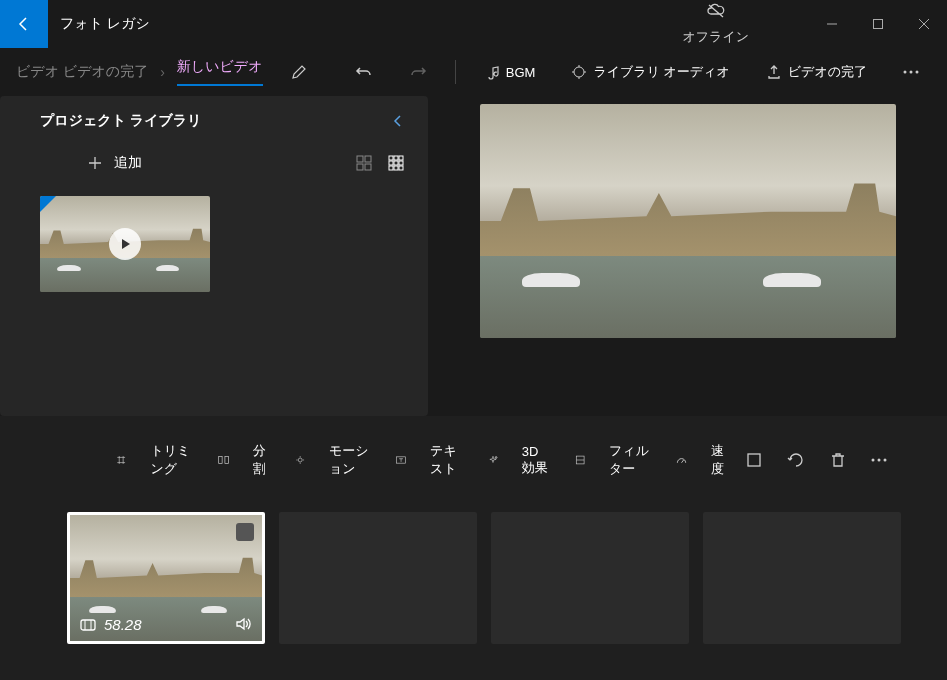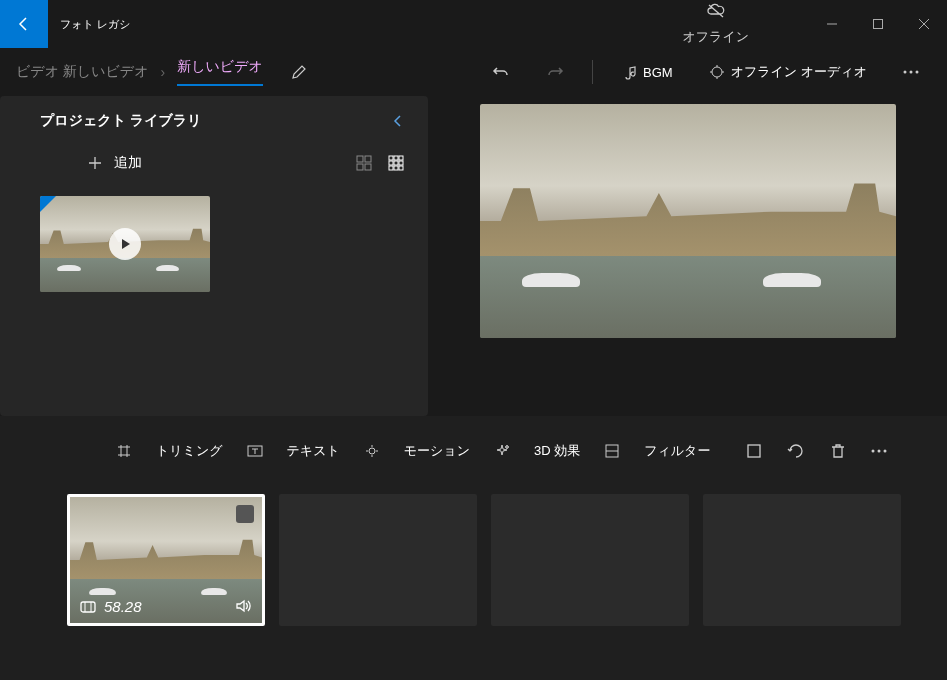--- a/index.html
+++ b/index.html
@@ -1,20 +1,20 @@
 <!DOCTYPE html>
 <html><head>
 <meta charset="utf-8">
 <style>
 * { margin: 0; padding: 0; box-sizing: border-box; font-family: "Segoe UI", "Yu Gothic UI", sans-serif; }
 body { background: #1a1a1a; color: #fff; width: 947px; height: 680px; overflow: hidden; }
 
 .titlebar { height: 48px; display: flex; align-items: center; background: #1a1a1a; }
 .back-btn { width: 48px; height: 48px; background: #0078d4; display: flex; align-items: center; justify-content: center; cursor: pointer; }
-.app-title { margin-left: 12px; font-size: 11px; color: #fff; }
+.app-title { margin-left: 12px; font-size: 14px; color: #fff; }
 .titlebar-right { margin-left: auto; display: flex; align-items: center; }
 .offline { display: flex; align-items: center; gap: 8px; font-size: 13px; margin-right: 60px; color: #ccc; flex-direction: column; }
 .win-controls { display: flex; }
 .win-btn { width: 46px; height: 32px; display: flex; align-items: center; justify-content: center; cursor: pointer; color: #aaa; }
 
 .toolbar { height: 48px; display: flex; align-items: center; padding: 0 16px; gap: 8px; }
 .breadcrumb { display: flex; align-items: center; gap: 12px; font-size: 14px; }
 .breadcrumb-item { color: #888; }
 .breadcrumb-sep { color: #666; }
 .breadcrumb-active { color: #f0abfc; padding-bottom: 8px; border-bottom: 2px solid #0078d4; }
@@ -105,21 +105,21 @@
           <svg width="10" height="10" viewBox="0 0 10 10">
             <path d="M0 0l10 10M10 0L0 10" stroke="#aaa"></path>
           </svg>
         </div>
     </div>
   </div>
 </div>
 
 <div class="toolbar">
   <div class="breadcrumb">
-    <span class="breadcrumb-item">ビデオ 新しいビデオ</span>
+    <span class="breadcrumb-item">ビデオ ビデオの完了</span>
     <span class="breadcrumb-sep">›</span>
     <span class="breadcrumb-active">新しいビデオ</span>
     <span class="edit-icon">
       <svg width="16" height="16" viewBox="0 0 16 16">
           <path d="M2 14l1-4 8-8 3 3-8 8-4 1z" stroke="#ccc" fill="none" stroke-width="1.2"></path>
         </svg>
     </span>
   </div>
   <div class="toolbar-right">
     <div class="tb-btn">
@@ -137,21 +137,27 @@
       <svg width="16" height="16" viewBox="0 0 16 16">
           <path d="M5 13a2 2 0 104 0V4l5-1v7a2 2 0 11-1-1.7" stroke="#ccc" fill="none" stroke-width="1.2"></path>
         </svg>
       <span>BGM</span>
     </div>
     <div class="tb-btn">
       <svg width="16" height="16" viewBox="0 0 16 16">
           <circle cx="8" cy="8" r="5" stroke="#ccc" fill="none"></circle>
           <path d="M8 1v2M8 13v2M1 8h2M13 8h2" stroke="#ccc"></path>
         </svg>
-      <span>オフライン オーディオ</span>
+      <span>ライブラリ オーディオ</span>
+    </div>
+    <div class="tb-btn">
+      <svg width="16" height="16" viewBox="0 0 16 16">
+          <path d="M8 2v8M5 5l3-3 3 3M3 12v2h10v-2" stroke="#ccc" fill="none" stroke-width="1.3"></path>
+        </svg>
+      <span>ビデオの完了</span>
     </div>
     <div class="tb-btn">
       <svg width="16" height="4" viewBox="0 0 16 4">
           <circle cx="2" cy="2" r="1.5" fill="#ccc"></circle>
           <circle cx="8" cy="2" r="1.5" fill="#ccc"></circle>
           <circle cx="14" cy="2" r="1.5" fill="#ccc"></circle>
         </svg>
     </div>
   </div>
 </div>
@@ -230,44 +236,57 @@
 <div class="timeline-area">
   <div class="tl-toolbar">
     <div class="tl-btn">
       <svg width="16" height="16" viewBox="0 0 16 16">
           <path d="M2 4h12M2 12h12M5 2v12M11 2v12" stroke="#ccc" fill="none"></path>
         </svg>
       <span>トリミング</span>
     </div>
     <div class="tl-btn">
       <svg width="16" height="16" viewBox="0 0 16 16">
+          <rect x="1" y="3" width="5" height="10" stroke="#ccc" fill="none"></rect>
+          <rect x="10" y="3" width="5" height="10" stroke="#ccc" fill="none"></rect>
+        </svg>
+      <span>分割</span>
+    </div>
+    <div class="tl-btn">
+      <svg width="16" height="16" viewBox="0 0 16 16">
+          <circle cx="8" cy="8" r="3" stroke="#ccc" fill="none"></circle>
+          <path d="M2 8h2M12 8h2M8 2v2M8 12v2" stroke="#ccc"></path>
+        </svg>
+      <span>モーション</span>
+    </div>
+    <div class="tl-btn">
+      <svg width="16" height="16" viewBox="0 0 16 16">
           <rect x="1" y="3" width="14" height="10" stroke="#ccc" fill="none"></rect>
           <path d="M5 6h6M8 6v5" stroke="#ccc"></path>
         </svg>
       <span>テキスト</span>
     </div>
     <div class="tl-btn">
       <svg width="16" height="16" viewBox="0 0 16 16">
-          <circle cx="8" cy="8" r="3" stroke="#ccc" fill="none"></circle>
-          <path d="M2 8h2M12 8h2M8 2v2M8 12v2" stroke="#ccc"></path>
-        </svg>
-      <span>モーション</span>
-    </div>
-    <div class="tl-btn">
-      <svg width="16" height="16" viewBox="0 0 16 16">
           <path d="M8 2l1 4 4 1-4 1-1 4-1-4-4-1 4-1zM13 2l.5 1.5L15 4l-1.5.5L13 6l-.5-1.5L11 4l1.5-.5z" stroke="#ccc" fill="none"></path>
         </svg>
       <span>3D 効果</span>
     </div>
     <div class="tl-btn">
       <svg width="16" height="16" viewBox="0 0 16 16">
           <rect x="2" y="2" width="12" height="12" stroke="#ccc" fill="none"></rect>
           <path d="M2 8h12" stroke="#ccc"></path>
         </svg>
       <span>フィルター</span>
+    </div>
+    <div class="tl-btn">
+      <svg width="16" height="16" viewBox="0 0 16 16">
+          <path d="M2 12a6 6 0 0112 0M8 12l3-4" stroke="#ccc" fill="none" stroke-width="1.3"></path>
+        </svg>
+      <span>速度</span>
     </div>
     <div class="tl-toolbar-right">
       <span class="tl-ic">
           <svg width="18" height="18" viewBox="0 0 18 18">
             <rect x="3" y="3" width="12" height="12" stroke="#ccc" fill="none" stroke-width="1.3"></rect>
           </svg>
         </span>
       <span class="tl-ic">
           <svg width="18" height="18" viewBox="0 0 18 18">
             <path d="M3 9a6 6 0 116 6M3 9l-2-2M3 9l2-2" stroke="#ccc" fill="none" stroke-width="1.3"></path>

